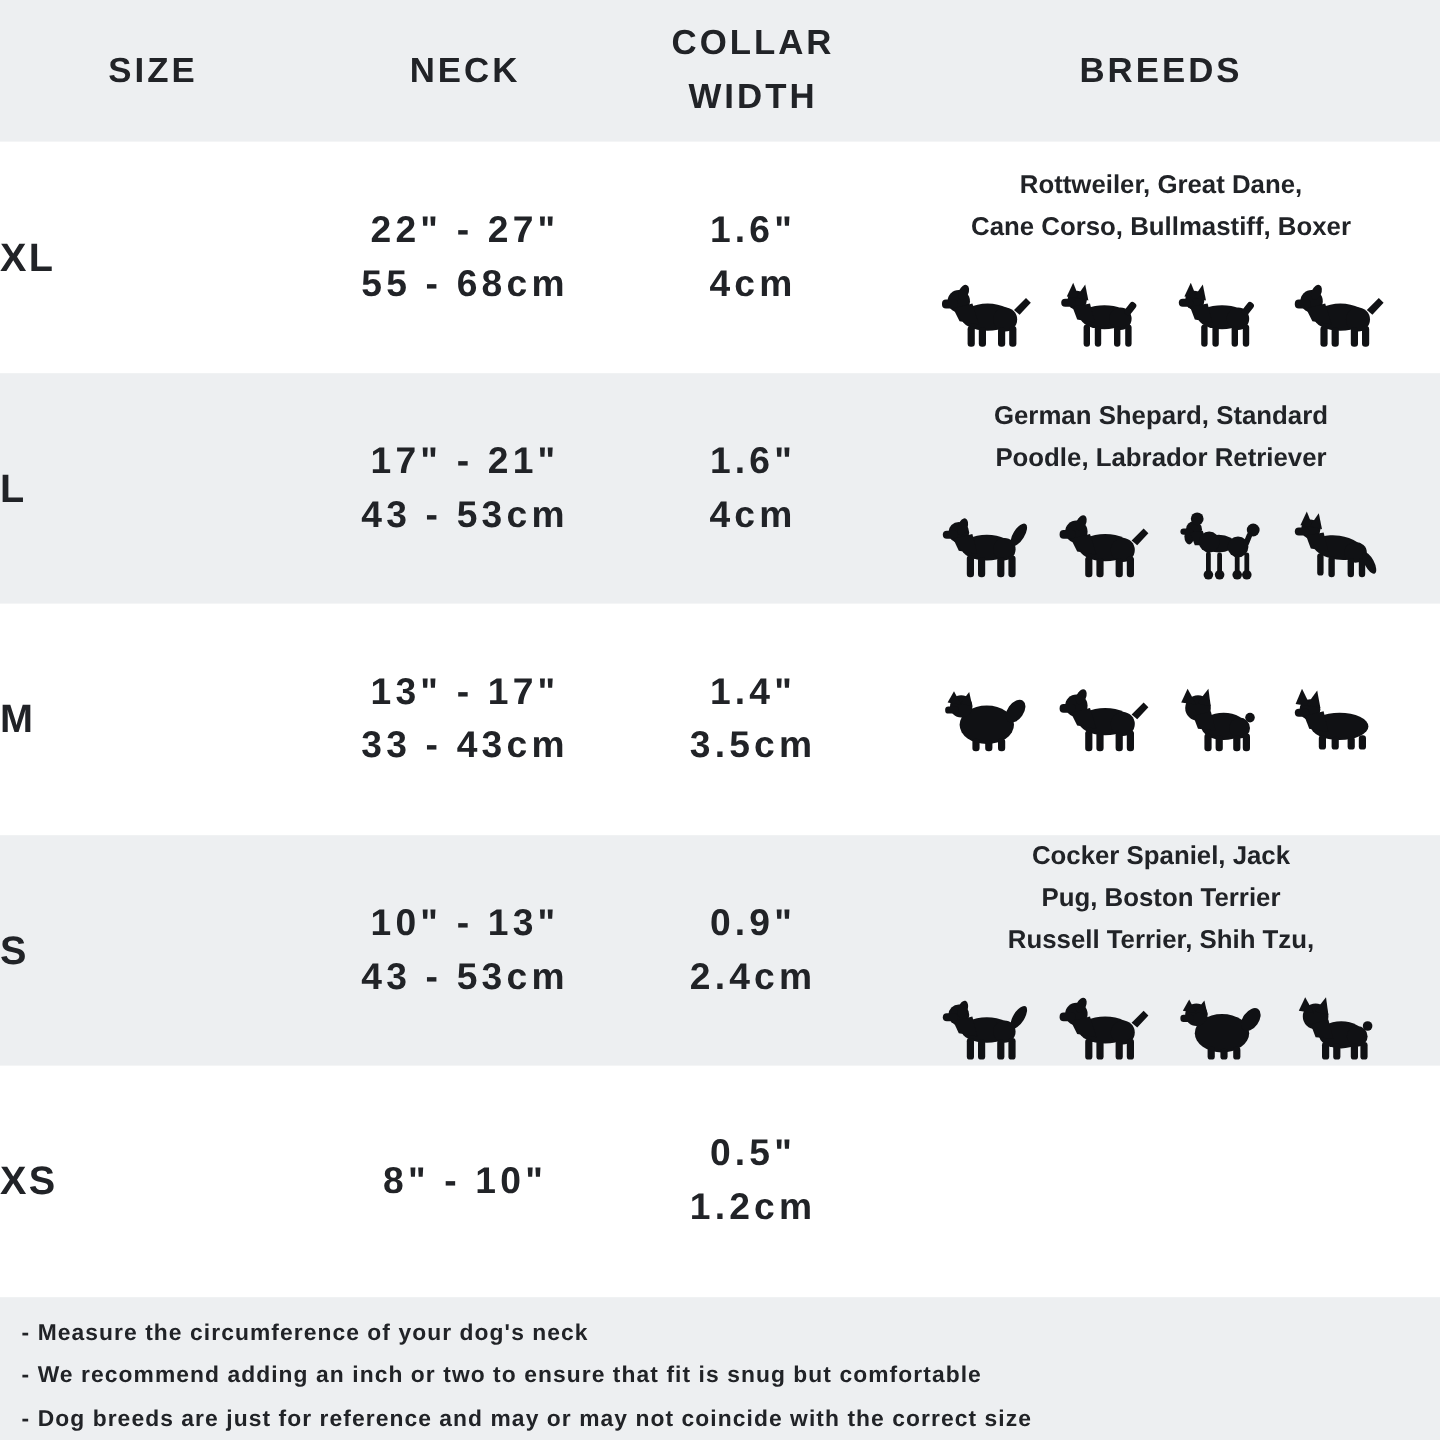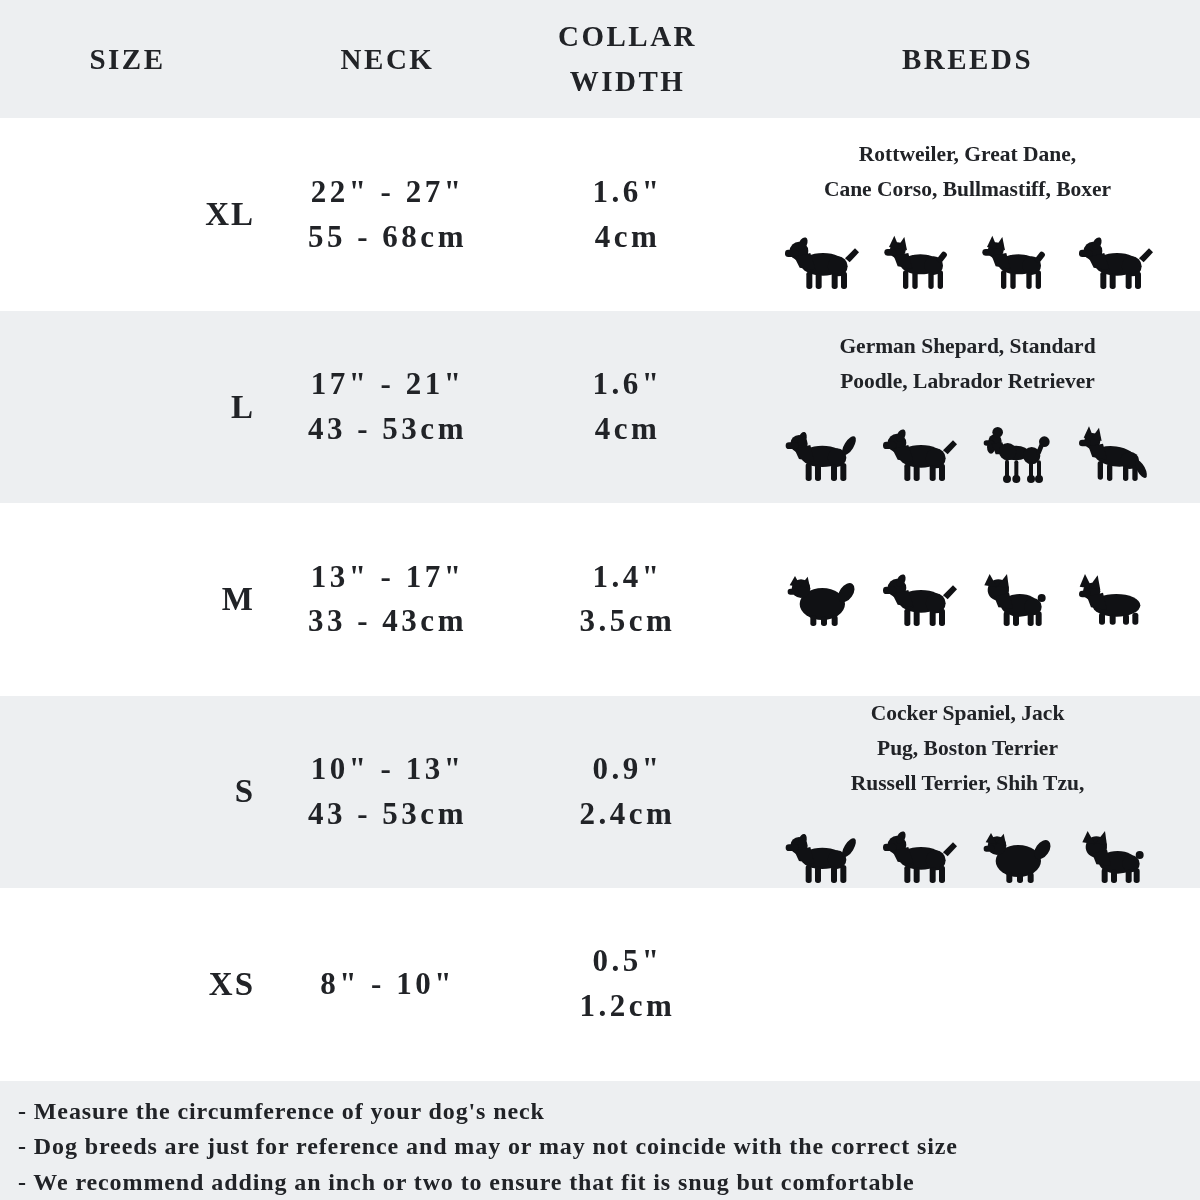--- a/index.html
+++ b/index.html
@@ -4,50 +4,50 @@
 <title>Size Chart</title>
 <style>
   html,body{margin:0;padding:0;}
   body{
     width:1200px;height:1200px;
     background:#ffffff;
     font-family:"Liberation Sans","DejaVu Sans",sans-serif;
     color:#212327;
     -webkit-font-smoothing:antialiased;
   }
-  .sheet{width:1200px;height:1200px;display:flex;flex-direction:column;overflow:hidden;font-family:Liberation Serif, serif;}
+  .sheet{width:1200px;height:1200px;display:flex;flex-direction:column;overflow:hidden;}
   .band{background:#edeff1;}
   .grid4{display:grid;grid-template-columns:255px 265px 215px 1fr;align-items:center;}
   .thead{height:120px;}
   .th{
     text-align:center;font-weight:bold;font-size:29px;
     letter-spacing:2.5px;line-height:1.55;color:#212327;
   }
   .th-wrap{max-width:185px;margin:0 auto;}
   .trow{height:195px;}
   .cell-size{
-    text-align:right;font-weight:bold;font-size:33px;letter-spacing:2px;
+    text-align:left;font-weight:bold;font-size:33px;letter-spacing:2px;
   }
   .cell-range{
     text-align:center;font-weight:bold;font-size:31px;
     letter-spacing:3.5px;line-height:1.45;white-space:nowrap;
   }
   .cell-breeds{
     display:flex;flex-direction:column;align-items:center;justify-content:center;
     gap:24px;height:100%;
   }
   .breeds-text{
     font-weight:bold;font-size:21.5px;line-height:35px;text-align:center;
   }
   .breeds-text span{display:block;}
   .dogs{display:flex;align-items:flex-end;gap:14px;margin-top:2px;}
   .dogicon{width:84px;height:60px;fill:#101114;display:block;}
   .tfoot{flex:1;padding:13px 0 0 18px;}
   .note{
-    font-weight:bold;font-size:24px;letter-spacing:0.9px;line-height:35.5px;
+    font-weight:bold;font-size:19px;letter-spacing:0.9px;line-height:35.5px;
     white-space:nowrap;
   }
   .defs{position:absolute;width:0;height:0;overflow:hidden;}
 </style>
 </head>
 <body>
 
 <svg class="defs" aria-hidden="true" xmlns="http://www.w3.org/2000/svg">
   <defs>
     <symbol id="d-stocky" viewBox="0 0 120 90">
@@ -305,17 +305,17 @@
       <div>8" - 10"</div>
     </div>
     <div class="cell-range">
       <div>0.5"</div>
       <div>1.2cm</div>
     </div>
   </div>
 
   <div class="tfoot band">
     <div class="note">- Measure the circumference of your dog's neck</div>
+    <div class="note">- We recommend adding an inch or two to ensure that fit is snug but comfortable</div>
     <div class="note">- Dog breeds are just for reference and may or may not coincide with the correct size</div>
-    <div class="note">- We recommend adding an inch or two to ensure that fit is snug but comfortable</div>
   </div>
 
 </div>
 
 </body></html>

